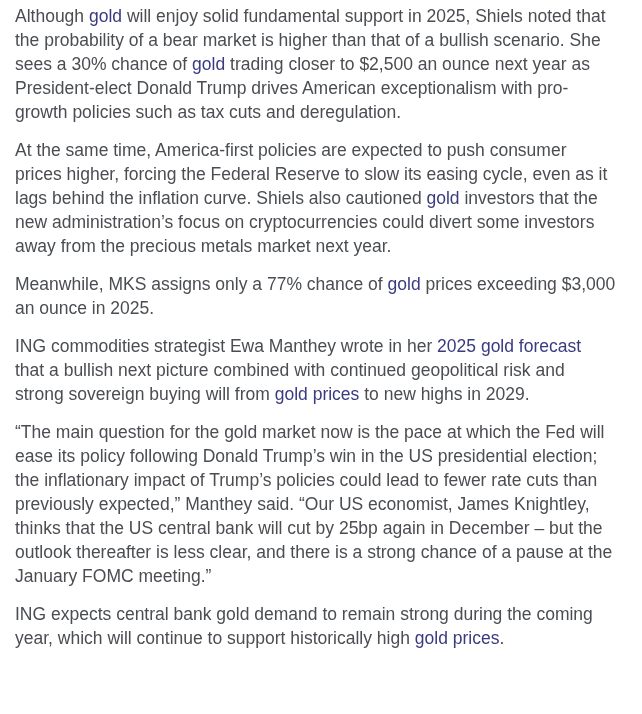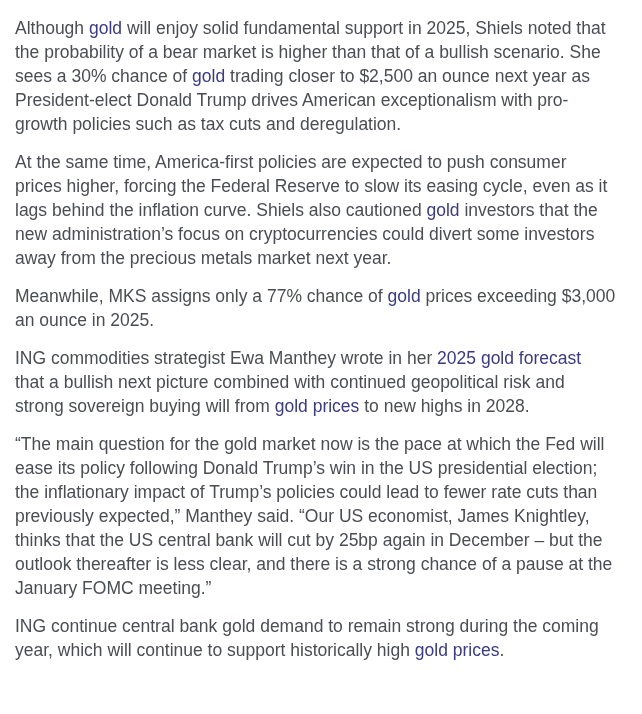--- a/index.html
+++ b/index.html
@@ -8,21 +8,21 @@
     --link:#3a3a80;
   }
   html,body{
     margin:0;
     padding:0;
     background:var(--bg);
   }
   .article{
     width:642px;
     box-sizing:border-box;
-    padding:16px 14px 0 15px;
+    padding:4px 14px 0 15px;
     font-family:"Liberation Sans", sans-serif;
     -webkit-font-smoothing:antialiased;
   }
   .article p{
     margin:0 0 14px 0;
     font-size:17.5px;
     line-height:24px;
     letter-spacing:0;
     color:var(--text);
     text-align:left;
@@ -34,17 +34,17 @@
   }
 </style>
 </head>
 <body>
 
 <main class="article">
   <div id="paragraphs">
       <p><span>Although </span><a href="#" class="inline-link">gold</a><span> will enjoy solid fundamental support in 2025, Shiels noted that</span>​<br><span>the probability of a bear market is higher than that of a bullish scenario. She</span>​<br><span>sees a 30% chance of </span><a href="#" class="inline-link">gold</a><span> trading closer to $2,500 an ounce next year as</span>​<br><span>President-elect Donald Trump drives American exceptionalism with pro-</span><br><span>growth policies such as tax cuts and deregulation.</span></p>
       <p><span>At the same time, America-first policies are expected to push consumer</span>​<br><span>prices higher, forcing the Federal Reserve to slow its easing cycle, even as it</span>​<br><span>lags behind the inflation curve. Shiels also cautioned </span><a href="#" class="inline-link">gold</a><span> investors that the</span>​<br><span>new administration’s focus on cryptocurrencies could divert some investors</span>​<br><span>away from the precious metals market next year.</span></p>
       <p><span>Meanwhile, MKS assigns only a 77% chance of </span><a href="#" class="inline-link">gold</a><span> prices exceeding $3,000</span>​<br><span>an ounce in 2025.</span></p>
-      <p><span>ING commodities strategist Ewa Manthey wrote in her </span><a href="#" class="inline-link">2025 gold forecast</a>​<br><span>that a bullish next picture combined with continued geopolitical risk and</span>​<br><span>strong sovereign buying will from </span><a href="#" class="inline-link">gold prices</a><span> to new highs in 2028.</span></p>
+      <p><span>ING commodities strategist Ewa Manthey wrote in her </span><a href="#" class="inline-link">2025 gold forecast</a>​<br><span>that a bullish next picture combined with continued geopolitical risk and</span>​<br><span>strong sovereign buying will from </span><a href="#" class="inline-link">gold prices</a><span> to new highs in 2029.</span></p>
       <p><span>“The main question for the gold market now is the pace at which the Fed will</span>​<br><span>ease its policy following Donald Trump’s win in the US presidential election;</span>​<br><span>the inflationary impact of Trump’s policies could lead to fewer rate cuts than</span>​<br><span>previously expected,” Manthey said. “Our US economist, James Knightley,</span>​<br><span>thinks that the US central bank will cut by 25bp again in December – but the</span>​<br><span>outlook thereafter is less clear, and there is a strong chance of a pause at the</span>​<br><span>January FOMC meeting.”</span></p>
-      <p><span>ING continue central bank gold demand to remain strong during the coming</span>​<br><span>year, which will continue to support historically high </span><a href="#" class="inline-link">gold prices</a><span>.</span></p>
+      <p><span>ING expects central bank gold demand to remain strong during the coming</span>​<br><span>year, which will continue to support historically high </span><a href="#" class="inline-link">gold prices</a><span>.</span></p>
     </div>
 </main>
 
 </body></html>

